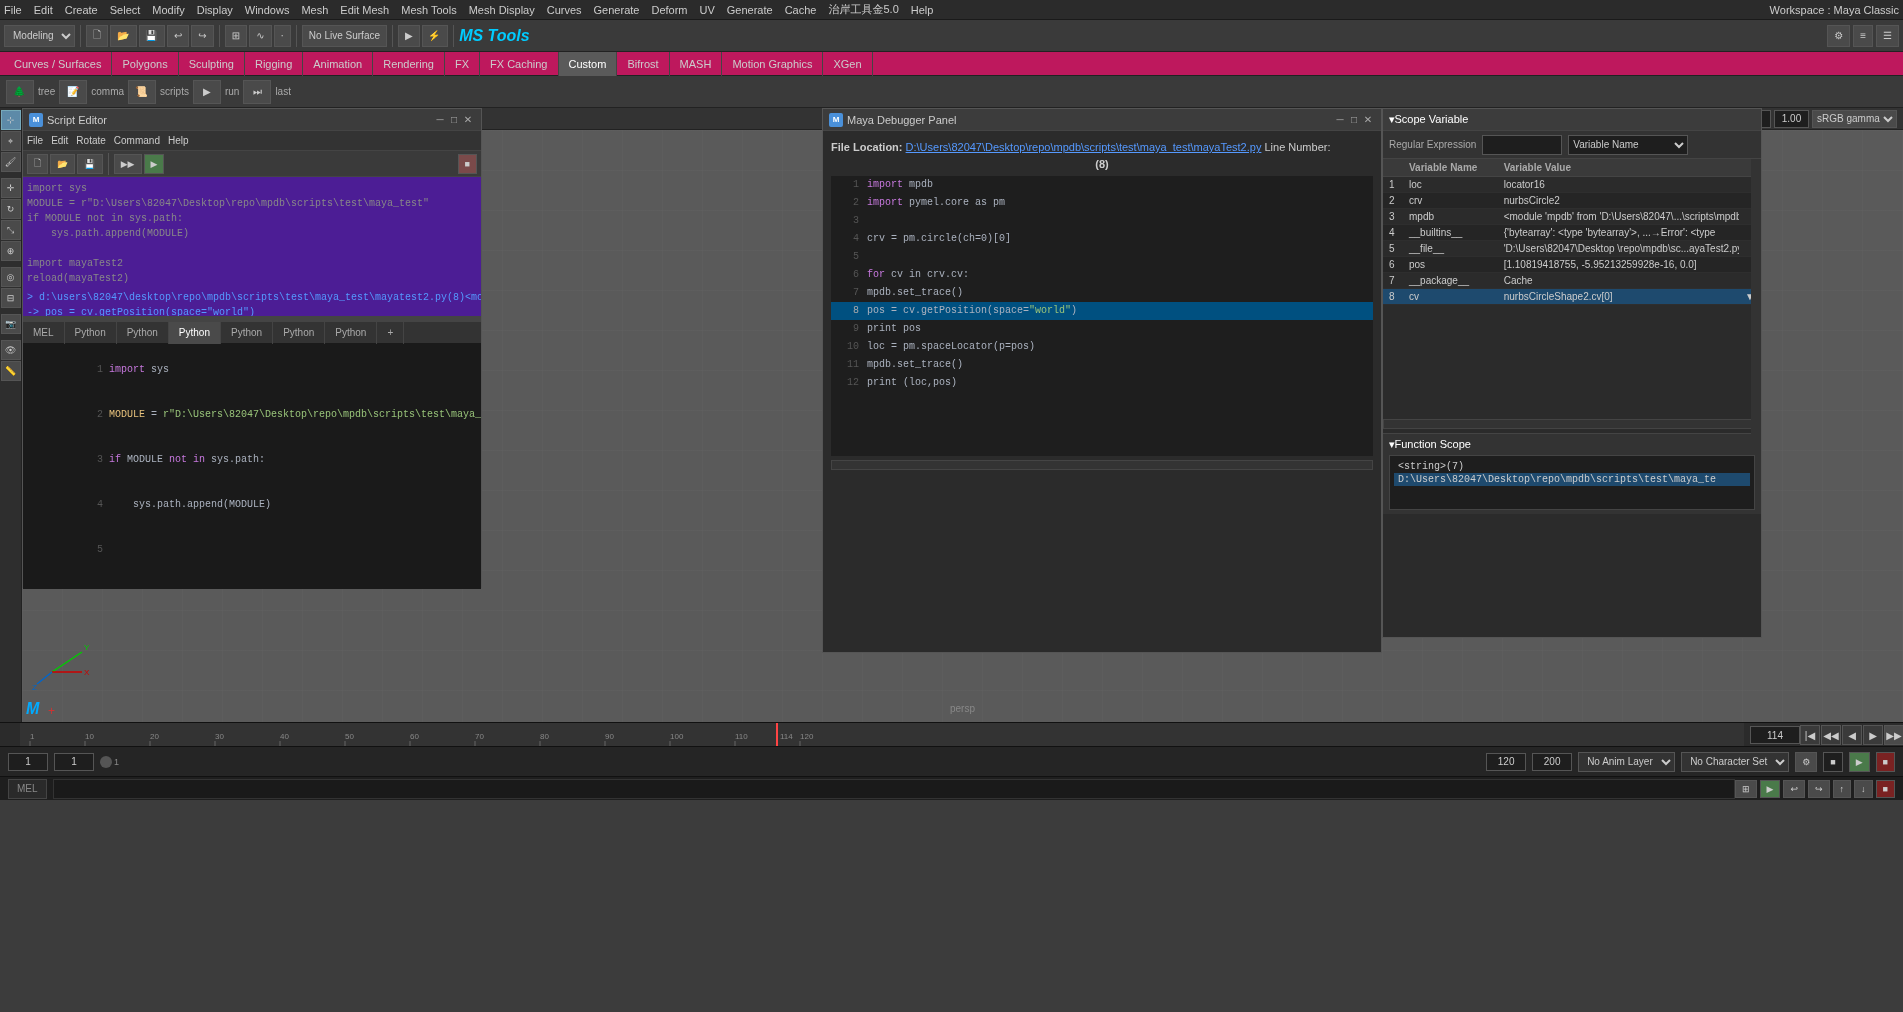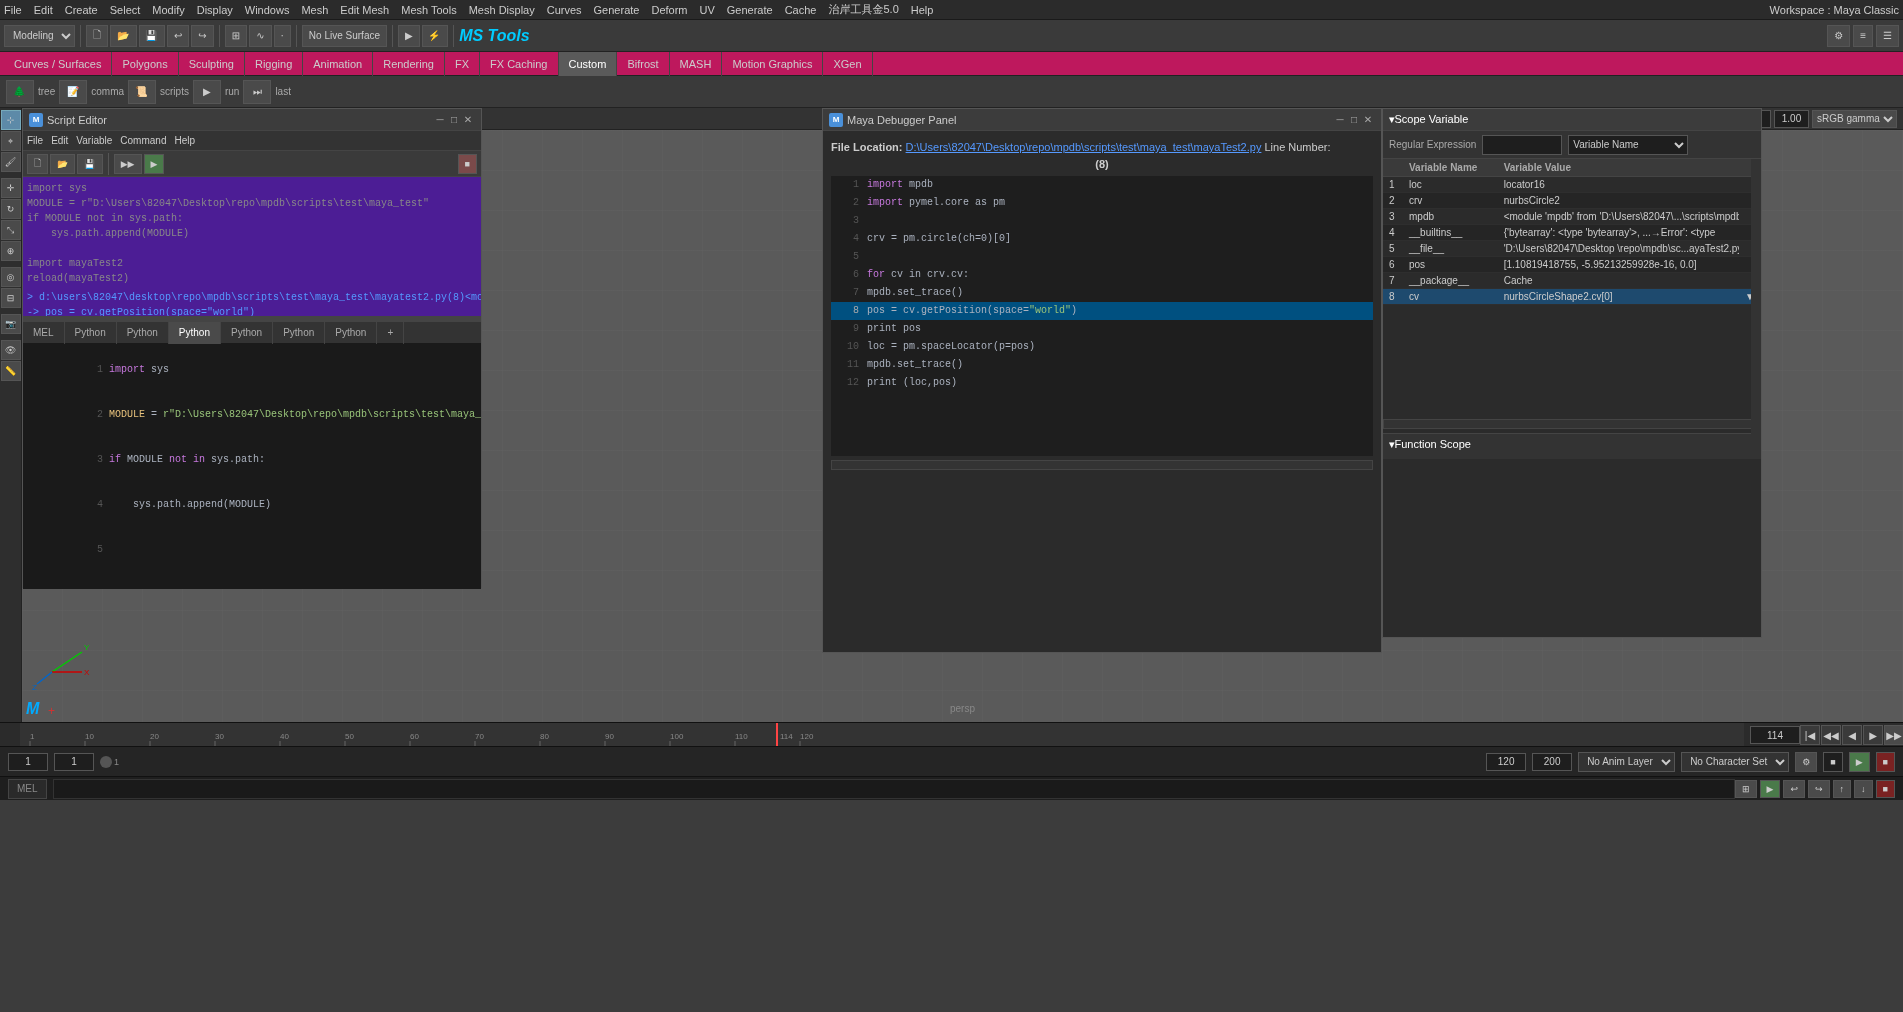--- a/index.html
+++ b/index.html
@@ -275,21 +275,21 @@
       <div class="script-editor-titlebar">
         <span class="maya-icon">M</span>
         <span class="script-editor-title">Script Editor</span>
         <div class="window-btn">─</div>
         <div class="window-btn">□</div>
         <div class="window-btn">✕</div>
       </div>
       <div class="script-editor-menu">
         <span>File</span>
         <span>Edit</span>
-        <span>Variable</span>
+        <span>Rotate</span>
         <span>Command</span>
         <span>Help</span>
       </div>
       <div class="script-editor-toolbar">
         <button class="toolbar-btn" style="height:20px; font-size:9px;">🗋</button>
         <button class="toolbar-btn" style="height:20px; font-size:9px;">📂</button>
         <button class="toolbar-btn" style="height:20px; font-size:9px;">💾</button>
         <div class="toolbar-sep"></div>
         <button class="toolbar-btn" style="height:20px; font-size:9px;">▶▶</button>
         <button class="toolbar-btn" style="height:20px; font-size:9px; background:#4a7a4a;">▶</button>
@@ -487,20 +487,24 @@
               <td style="cursor:pointer;">▼</td>
             </tr>
           </tbody>
         </table>
       </div>
 
       <div style="height:10px; background:#333; border:1px solid #444; margin:0 0 4px 0; cursor:pointer;"></div>
 
       <div class="scope-function">
         <div class="scope-function-title">▾Function Scope</div>
+        <div class="scope-call-stack">
+          <div style="padding:1px 4px; white-space:nowrap;">&lt;string&gt;(7)</div>
+          <div class="call-stack-selected" style="padding:1px 4px; white-space:nowrap;">D:\Users\82047\Desktop\repo\mpdb\scripts\test\maya_te</div>
+        </div>
       </div>
 
       <div style="width:10px; height:280px; background:#333; position:absolute; right:0; top:50px; cursor:pointer;"></div>
     </div>
 
     <div style="position:absolute; right:380px; top:0; width:165px; height:530px; background:#2b2b2b; border-left:1px solid #333; border-right:1px solid #333;">
       <div class="channels-header">
         <span>Channels</span>
         <span>Edit</span>
         <span>Object</span>

